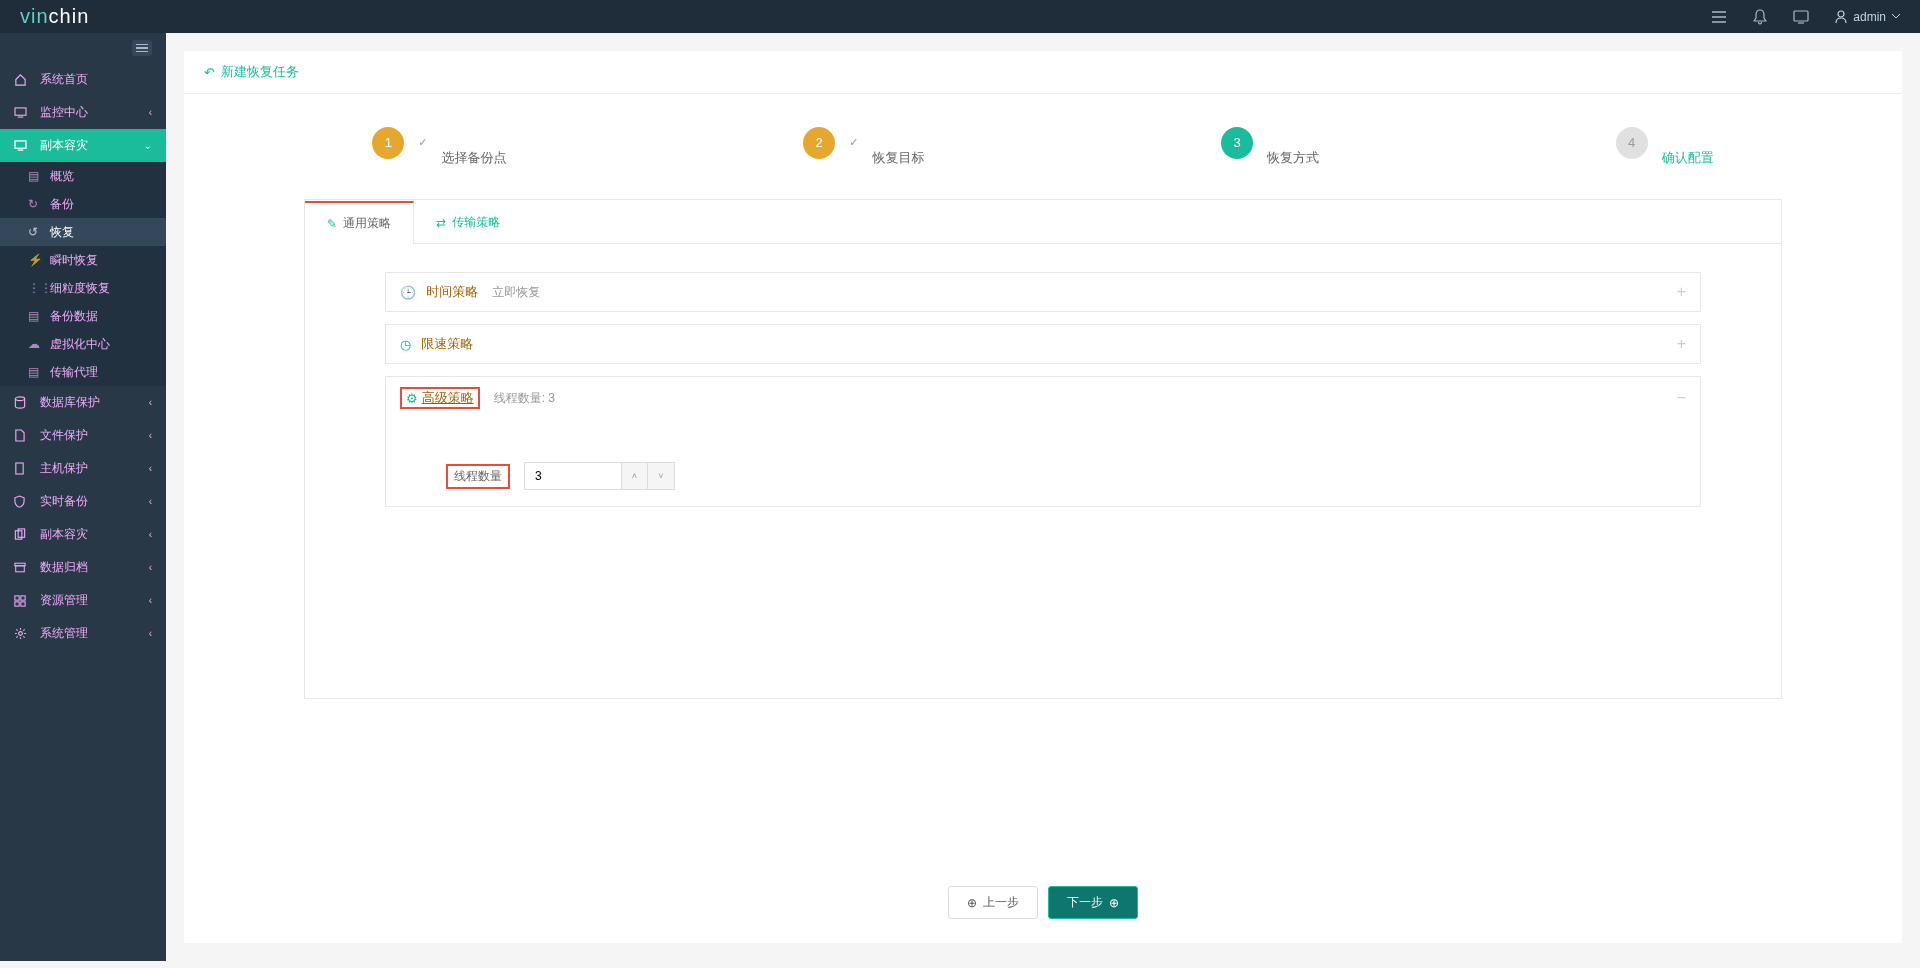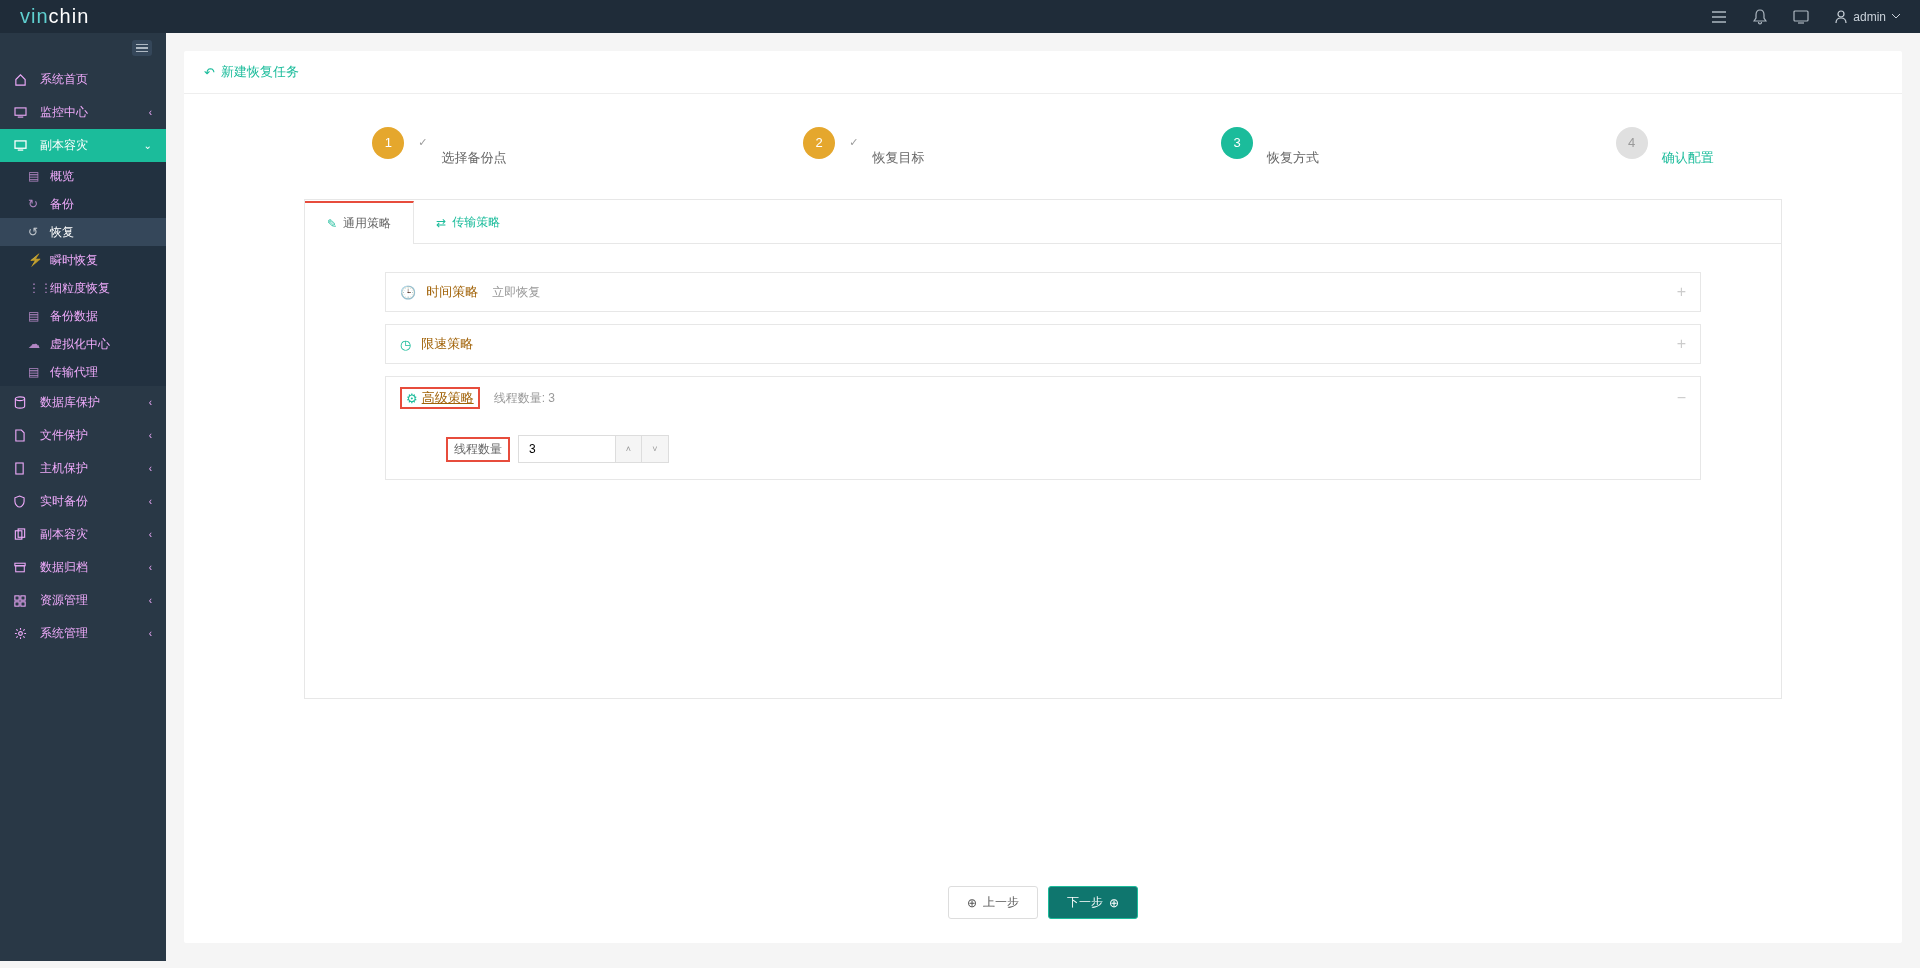--- a/index.html
+++ b/index.html
@@ -50,21 +50,21 @@
 .strategy-area { padding: 28px 80px; }
 .strategy-box { border: 1px solid #e7e7e7; margin-bottom: 12px; }
 .strategy-header { padding: 10px 14px; display: flex; align-items: center; gap: 10px; font-size: 13px; color: #1bbc9b; cursor: pointer; }
 .strategy-header .title-text { color: #a16207; }
 .strategy-header .sub-text { color: #999; font-size: 12px; margin-left: 4px; }
 .strategy-header .expand-icon { margin-left: auto; color: #ccc; font-size: 16px; font-weight: 300; }
 .strategy-body { padding: 16px 20px; display: flex; align-items: center; gap: 20px; }
 .highlight-box { border: 2px solid #e74c3c; padding: 2px 6px; display: inline-block; }
 .highlight-title { border: 2px solid #e74c3c; padding: 0px 4px; display: inline-flex; align-items: center; gap: 4px; }
 
-.thread-row { display: flex; align-items: center; gap: 8px; padding-left: 40px; }
+.thread-row { display: flex; align-items: center; gap: 14px; padding-left: 40px; margin-top: 27px; }
 .thread-label { font-size: 12px; color: #666; }
 .spinner-input { display: flex; border: 1px solid #ddd; height: 28px; }
 .spinner-input input { border: none; width: 96px; padding: 0 10px; font-size: 12px; outline: none; }
 .spinner-btns { display: flex; background: #f5f5f5; border-left: 1px solid #ddd; }
 .spinner-btn { width: 26px; display: flex; align-items: center; justify-content: center; cursor: pointer; color: #999; font-size: 9px; }
 .spinner-btn:first-child { border-right: 1px solid #ddd; }
 
 .footer-buttons { padding: 24px; display: flex; justify-content: center; gap: 10px; }
 .btn { padding: 7px 18px; border: 1px solid #ddd; background: #fff; cursor: pointer; font-size: 12px; border-radius: 3px; display: inline-flex; align-items: center; gap: 6px; color: #555; }
 .btn.primary { background: #0f766e; color: #fff; border-color: #1bbc9b; }

